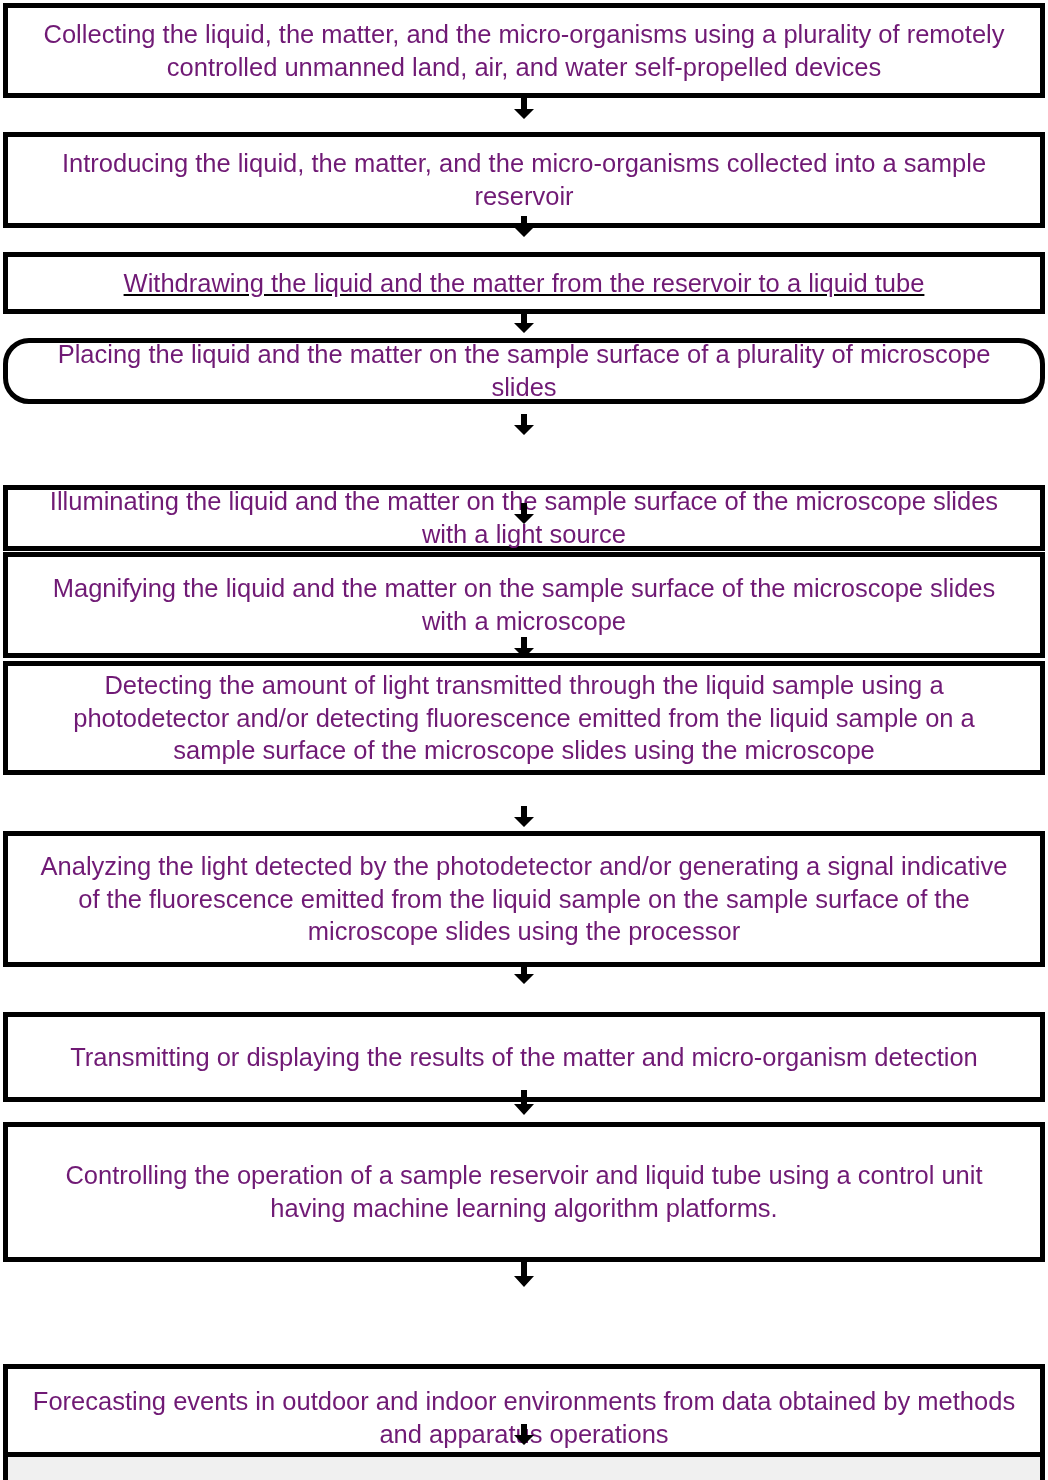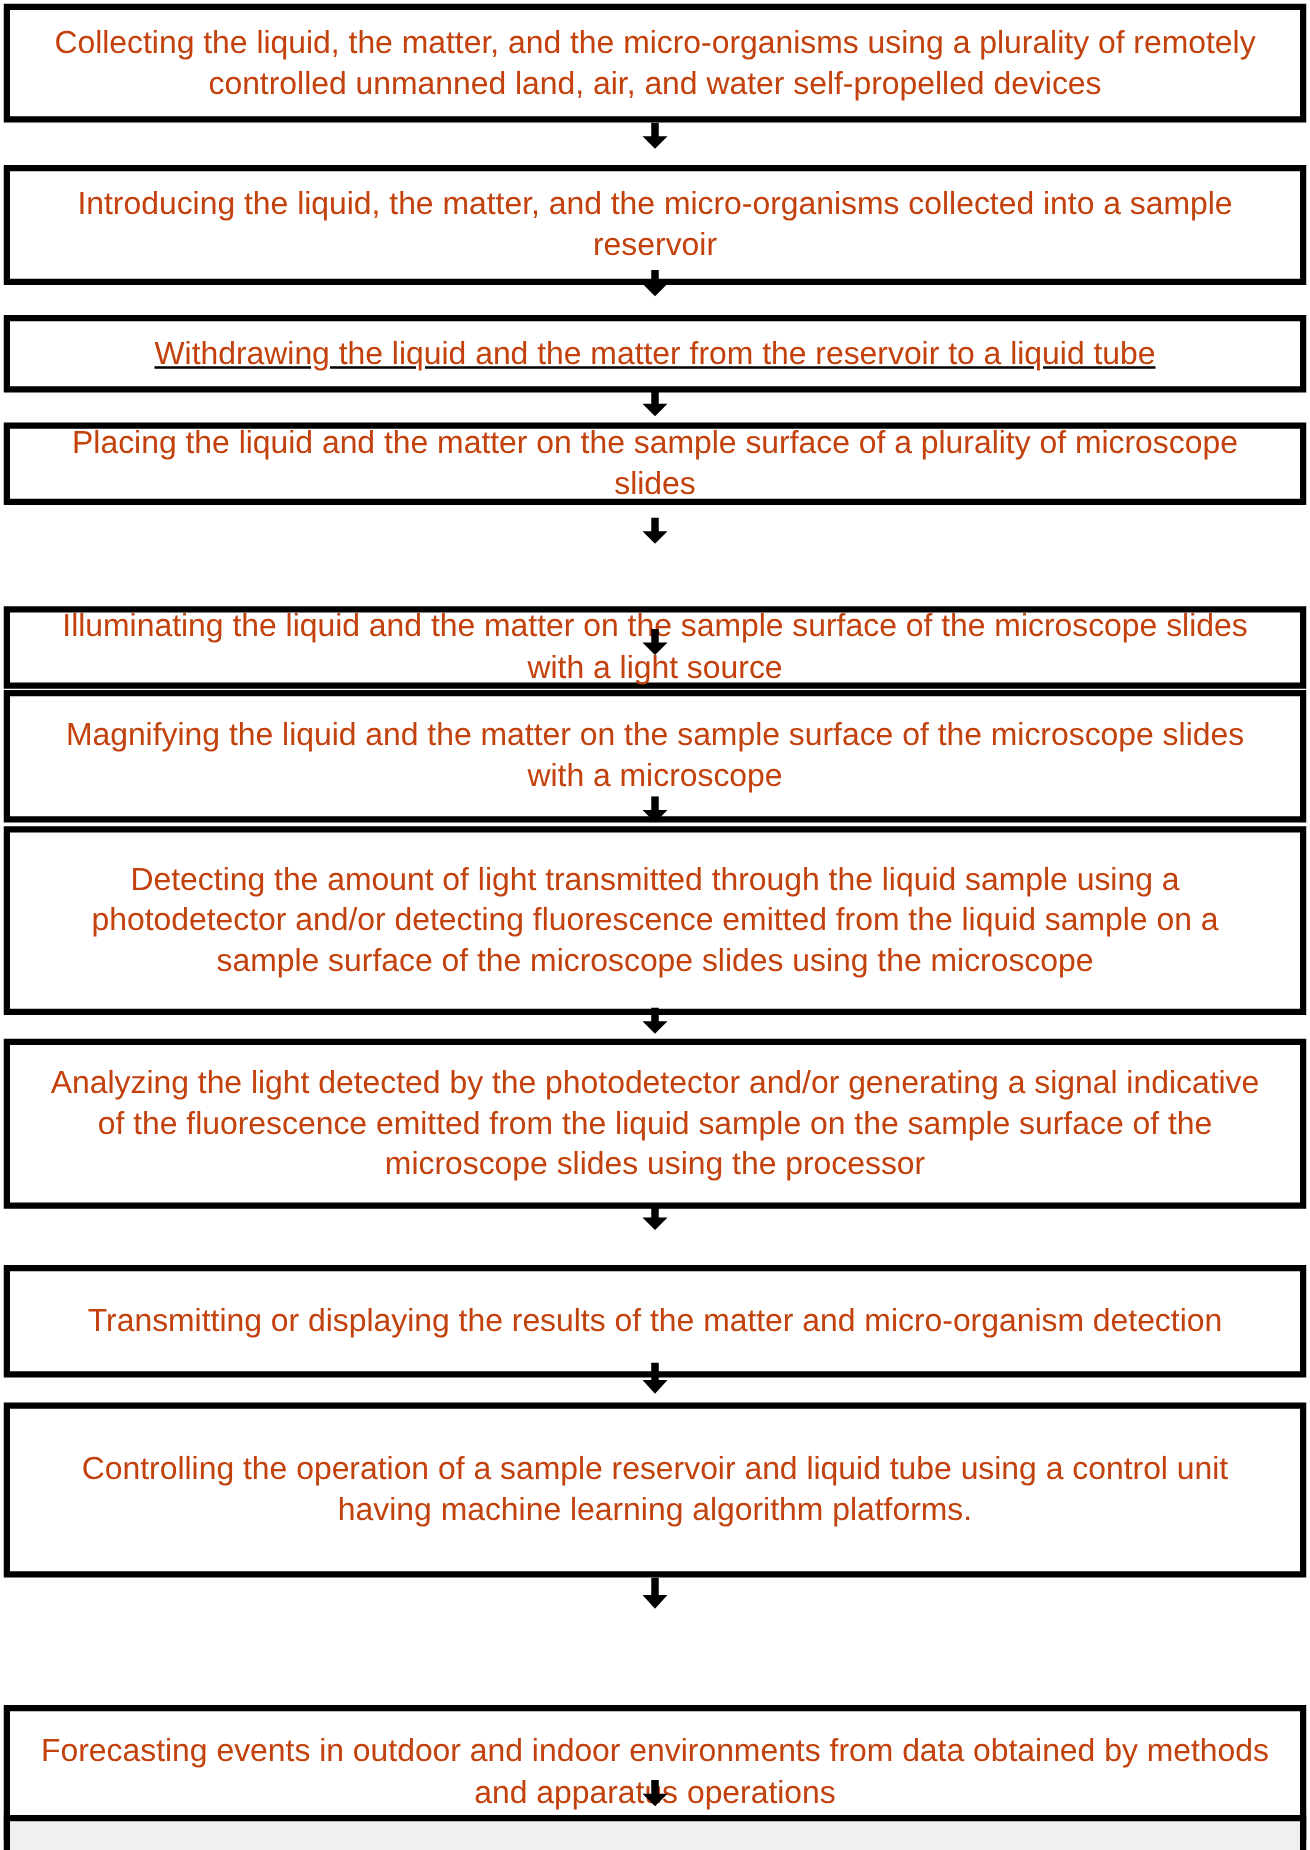--- a/index.html
+++ b/index.html
@@ -29,21 +29,21 @@
     display: flex;
     align-items: center;
     justify-content: center;
     text-align: center;
   }
   .step-text {
     display: block;
     width: 96%;
     font-size: 25.5px;
     line-height: 1.28;
-    color: #c2410c;
+    color: #701a75;
     white-space: pre-line;
   }
   .arrow {
     position: absolute;
     left: 50%;
     transform: translateX(-50%);
     width: 26px;
     display: block;
   }
   .arrow svg {
@@ -78,21 +78,21 @@
   <div class="step" style="top:252px; height:62px;text-decoration:underline;">
     <span class="step-text">Withdrawing the liquid and the matter from the reservoir to a liquid tube</span>
   </div>
 
   <div class="arrow" style="top:312px; height:22px;">
     <svg width="26" height="22" viewBox="0 0 26 22" xmlns="http://www.w3.org/2000/svg">
       <path d="M10 0 H16 V11 H23 L13 21 L3 11 H10 Z" fill="#000000"></path>
     </svg>
   </div>
 
-  <div class="step" style="top:338px; height:66px;">
+  <div class="step" style="top:338px; height:66px;border-radius:26px;">
     <span class="step-text">Placing the liquid and the matter on the sample surface of a plurality of microscope slides</span>
   </div>
 
   <div class="arrow" style="top:414px; height:22px;">
     <svg width="26" height="22" viewBox="0 0 26 22" xmlns="http://www.w3.org/2000/svg">
       <path d="M10 0 H16 V11 H23 L13 21 L3 11 H10 Z" fill="#000000"></path>
     </svg>
   </div>
 
   <div class="step" style="top:441px; height:66px;margin-top:44px;">
@@ -108,21 +108,21 @@
   <div class="step" style="top:552px; height:106px;">
     <span class="step-text">Magnifying the liquid and the matter on the sample surface of the microscope slides with a microscope</span>
   </div>
 
   <div class="arrow" style="top:637px; height:22px;">
     <svg width="26" height="22" viewBox="0 0 26 22" xmlns="http://www.w3.org/2000/svg">
       <path d="M10 0 H16 V11 H23 L13 21 L3 11 H10 Z" fill="#000000"></path>
     </svg>
   </div>
 
-  <div class="step" style="top:661px; height:151px;">
+  <div class="step" style="top:661px; height:114px;">
     <span class="step-text">Detecting the amount of light transmitted through the liquid sample using a photodetector and/or detecting fluorescence emitted from the liquid sample on a sample surface of the microscope slides using the microscope</span>
   </div>
 
   <div class="arrow" style="top:806px; height:22px;">
     <svg width="26" height="22" viewBox="0 0 26 22" xmlns="http://www.w3.org/2000/svg">
       <path d="M10 0 H16 V11 H23 L13 21 L3 11 H10 Z" fill="#000000"></path>
     </svg>
   </div>
 
   <div class="step" style="top:831px; height:136px;">

